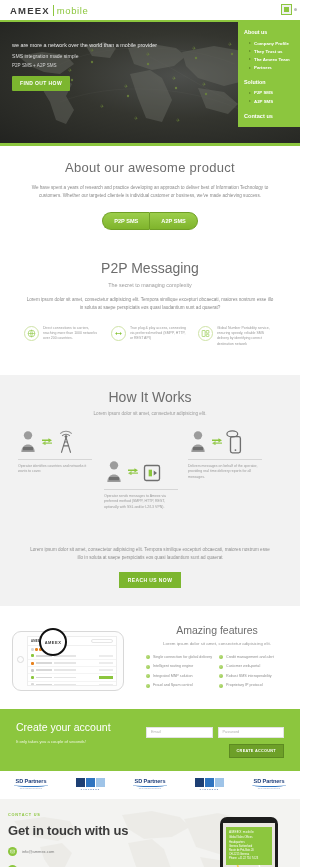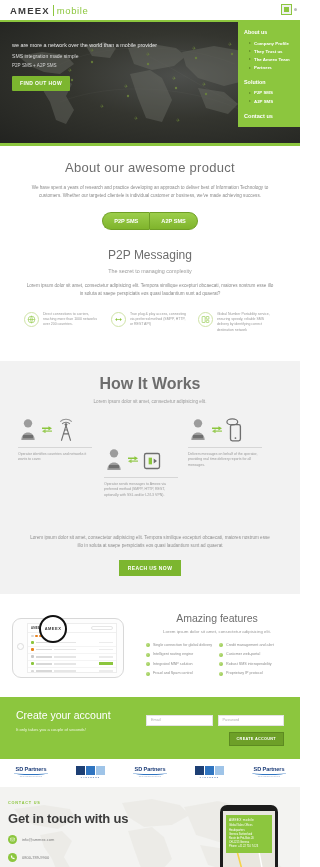--- a/index.html
+++ b/index.html
@@ -86,56 +86,56 @@
 
   .pill-group { display: flex; justify-content: center; margin-top: 12px; }
   .pill {
     background: linear-gradient(#9cce4b,#7fb42c);
     color: #ffffff; font-size: 5.6px; font-weight: bold;
     padding: 5px 11px; border: 1px solid #6f9f26;
   }
   .pill:first-child { border-radius: 11px 0 0 11px; border-right: none; }
   .pill:last-child { border-radius: 0 11px 11px 0; border-left: 1px solid #6f9f26; }
 
-  .sub-head { font-size: 12px; color: #6d6d6d; margin-top: 18px; font-weight: normal; }
+  .sub-head { font-size: 14px; color: #6d6d6d; margin-top: 30px; font-weight: normal; }
   .sub-tag { font-size: 5.4px; color: #9a9a9a; margin-top: 6px; }
   .sub-body { font-size: 4.6px; color: #8a8a8a; line-height: 8px; margin-top: 8px; padding: 0 4px; }
 
   
   .trio { display: flex; justify-content: space-between; margin-top: 14px; padding: 0 2px; }
   .trio-col { display: flex; width: 31%; text-align: left; }
   .circ {
     flex: 0 0 15px; width: 15px; height: 15px; border-radius: 50%;
     border: 1px solid #cfe3a7; display: flex; align-items: center; justify-content: center;
     margin-right: 4px;
   }
   .circ svg { width: 9px; height: 9px; }
   .trio-txt { font-size: 3.5px; line-height: 5.2px; color: #9a9a9a; }
 
   
   .hiw { background: #f2f2f2; padding: 14px 16px 18px; text-align: center; margin-top: 14px; }
-  .hiw-title { font-size: 16px; color: #6d6d6d; font-weight: bold; }
+  .hiw-title { font-size: 14px; color: #6d6d6d; font-weight: normal; }
   .hiw-sub { font-size: 4.6px; color: #9a9a9a; margin-top: 6px; }
   .hiw-grid { position: relative; height: 118px; margin-top: 8px; }
   .hiw-step { position: absolute; width: 74px; text-align: left; }
   .hiw-step.s1 { left: 2px;   top: 4px; }
   .hiw-step.s2 { left: 88px;  top: 34px; }
   .hiw-step.s3 { left: 172px; top: 4px; }
   .hiw-art { display: flex; align-items: flex-end; height: 26px; }
   .hiw-rule { border-bottom: 1px solid #d6d6d6; margin: 5px 0 4px 0; }
   .hiw-txt { font-size: 3.5px; line-height: 5.4px; color: #9a9a9a; }
   .arrows { margin: 0 4px 5px 4px; }
   .hiw-foot { font-size: 4.6px; color: #8f8f8f; line-height: 8px; margin-top: 4px; padding: 0 14px; }
   .hiw-btn {
     display: inline-block; margin-top: 10px; background: #7cb62f; color: #fff;
     font-size: 5px; font-weight: bold; letter-spacing: .4px; padding: 5px 9px; border: none;
   }
 
   
-  .amazing { display: flex; padding: 18px 12px 16px 12px; align-items: flex-start; }
+  .amazing { display: flex; padding: 18px 12px 16px 12px; align-items: center; }
   .phone-wrap { flex: 0 0 130px; position: relative; padding-top: 6px; }
   .phone {
     width: 112px; height: 60px; border: 1.5px solid #d8d8d8; border-radius: 9px;
     background: #fdfdfd; position: relative; display: flex; overflow: hidden;
   }
   .phone-home { position:absolute; left:4px; top:24px; width:7px; height:7px; border:1px solid #dcdcdc; border-radius:50%; }
   .phone-screen { margin: 4px 6px 4px 14px; flex: 1; background: #fff; border: 1px solid #ededed; font-size: 2.6px; overflow: hidden; }
   .ph-bar { display:flex; align-items:center; gap:2px; padding:2px 3px; border-bottom:1px solid #f0f0f0; }
   .ph-logo { font-size:2.8px; color:#444; font-weight:bold; letter-spacing:.2px; }
   .ph-inbox { font-size:3.4px; color:#666; }

